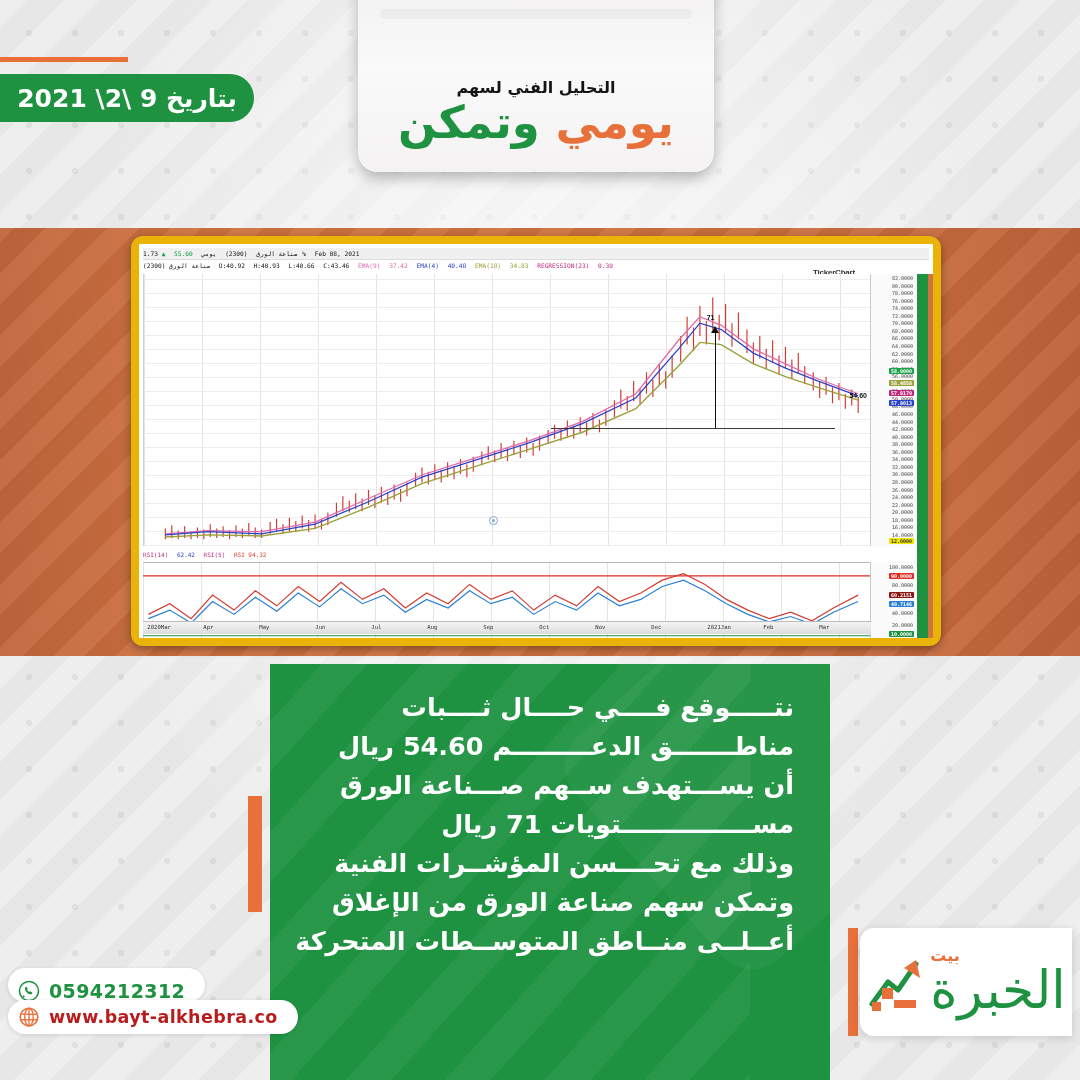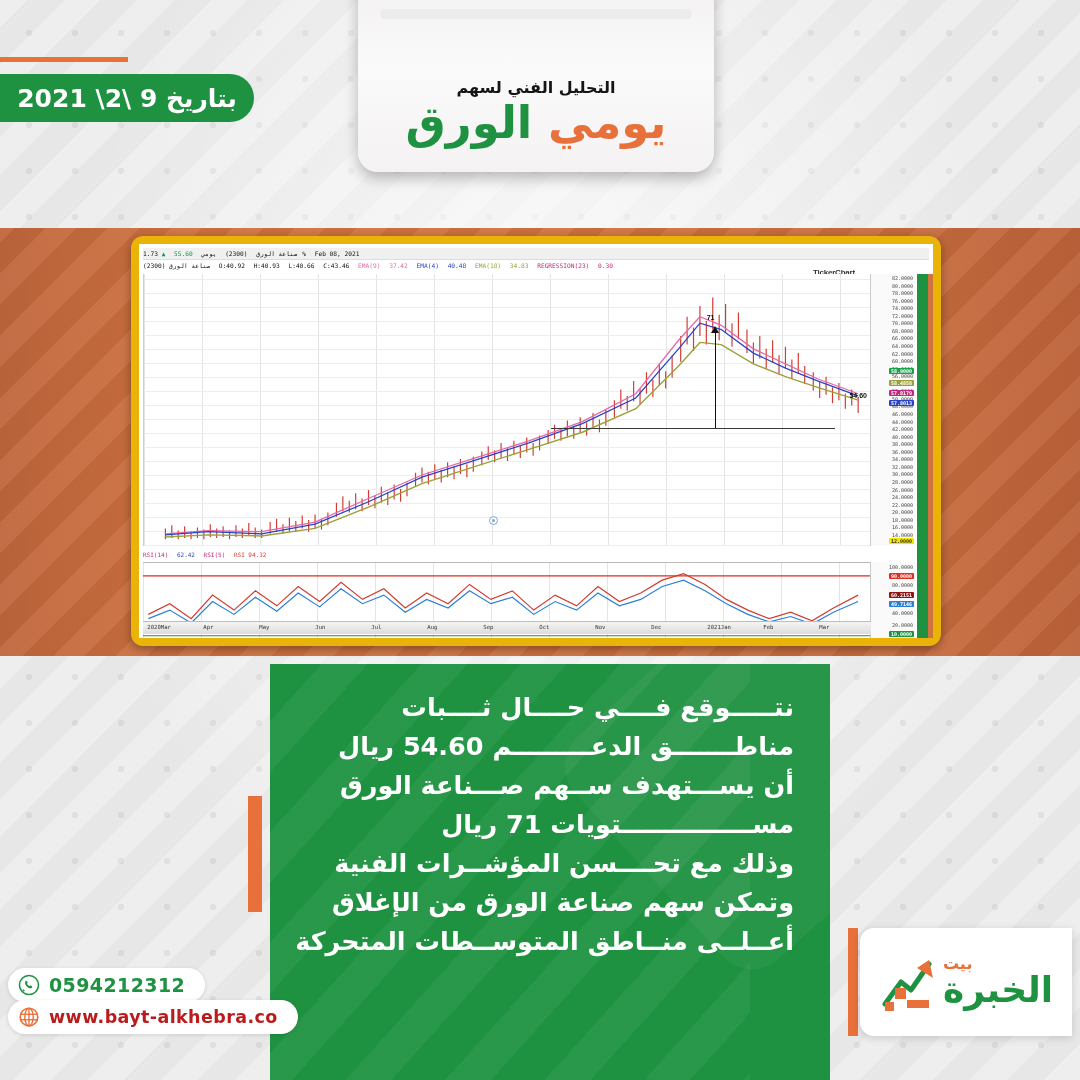--- a/index.html
+++ b/index.html
@@ -149,55 +149,55 @@
     font-size:25.5px;font-weight:bold;line-height:1.53;letter-spacing:-.2px;
   }
   .body-lines div{white-space:nowrap;}
   .accent-bar{position:absolute;left:248px;top:796px;width:14px;height:116px;background:#e8703a;}
   
   .chip{
     position:absolute;left:8px;height:34px;border-radius:17px;background:#ffffff;
     display:flex;align-items:center;gap:9px;padding:0 20px 0 10px;
     box-shadow:0 1px 4px rgba(0,0,0,.12);
   }
-  .chip-phone{top:968px;}
+  .chip-phone{top:968px;align-items:flex-end;}
   .chip-web{top:1000px;}
   .chip-text{font-size:19px;font-weight:bold;letter-spacing:.4px;}
   .chip-phone .chip-text{color:#1e9241;}
   .chip-web .chip-text{color:#b91c1c;font-size:17.5px;}
   .ico{width:22px;height:22px;flex:0 0 22px;}
   
   .logo-card{
     position:absolute;left:860px;top:928px;width:212px;height:108px;
     background:#fff;border-radius:14px 0 0 14px;
     box-shadow:0 2px 8px rgba(0,0,0,.15);
     display:flex;align-items:center;justify-content:center;gap:6px;direction:rtl;
   }
   .logo-left-bar{position:absolute;left:848px;top:928px;width:10px;height:108px;background:#e8703a;}
-  .logo-word{font-size:36px;font-weight:bold;color:#1e9241;line-height:1;}
+  .logo-word{font-size:52px;font-weight:normal;color:#1e9241;line-height:1;}
   .logo-small{font-size:16px;font-weight:bold;color:#e8703a;line-height:1;}
   .logo-mark{position:relative;width:58px;height:64px;}
   .side-strip{position:absolute;left:0;top:656px;width:270px;height:424px;}
 </style>
 </head>
 <body>
 
 <div class="bg-base"></div>
 <div class="bg-dots"></div>
 <div class="bg-diag"></div>
 <div class="bg-soft"></div>
 
 <div class="date-rule"></div>
 <div class="date-badge">بتاريخ 9 \2\ 2021</div>
 
 <div class="title-card">
   <div class="title-sub">التحليل الفني لسهم</div>
   <div class="title-main">
     <span class="t-orange">يومي</span>
-    <span class="t-green">الورق</span>
+    <span class="t-green">وتمكن</span>
   </div>
 </div>
 
 <div class="chart-band"></div>
 
 <div class="chart-frame">
   <div class="chart-inner">
 
     <div class="ch-line1">
       <span>صناعة الورق</span>

